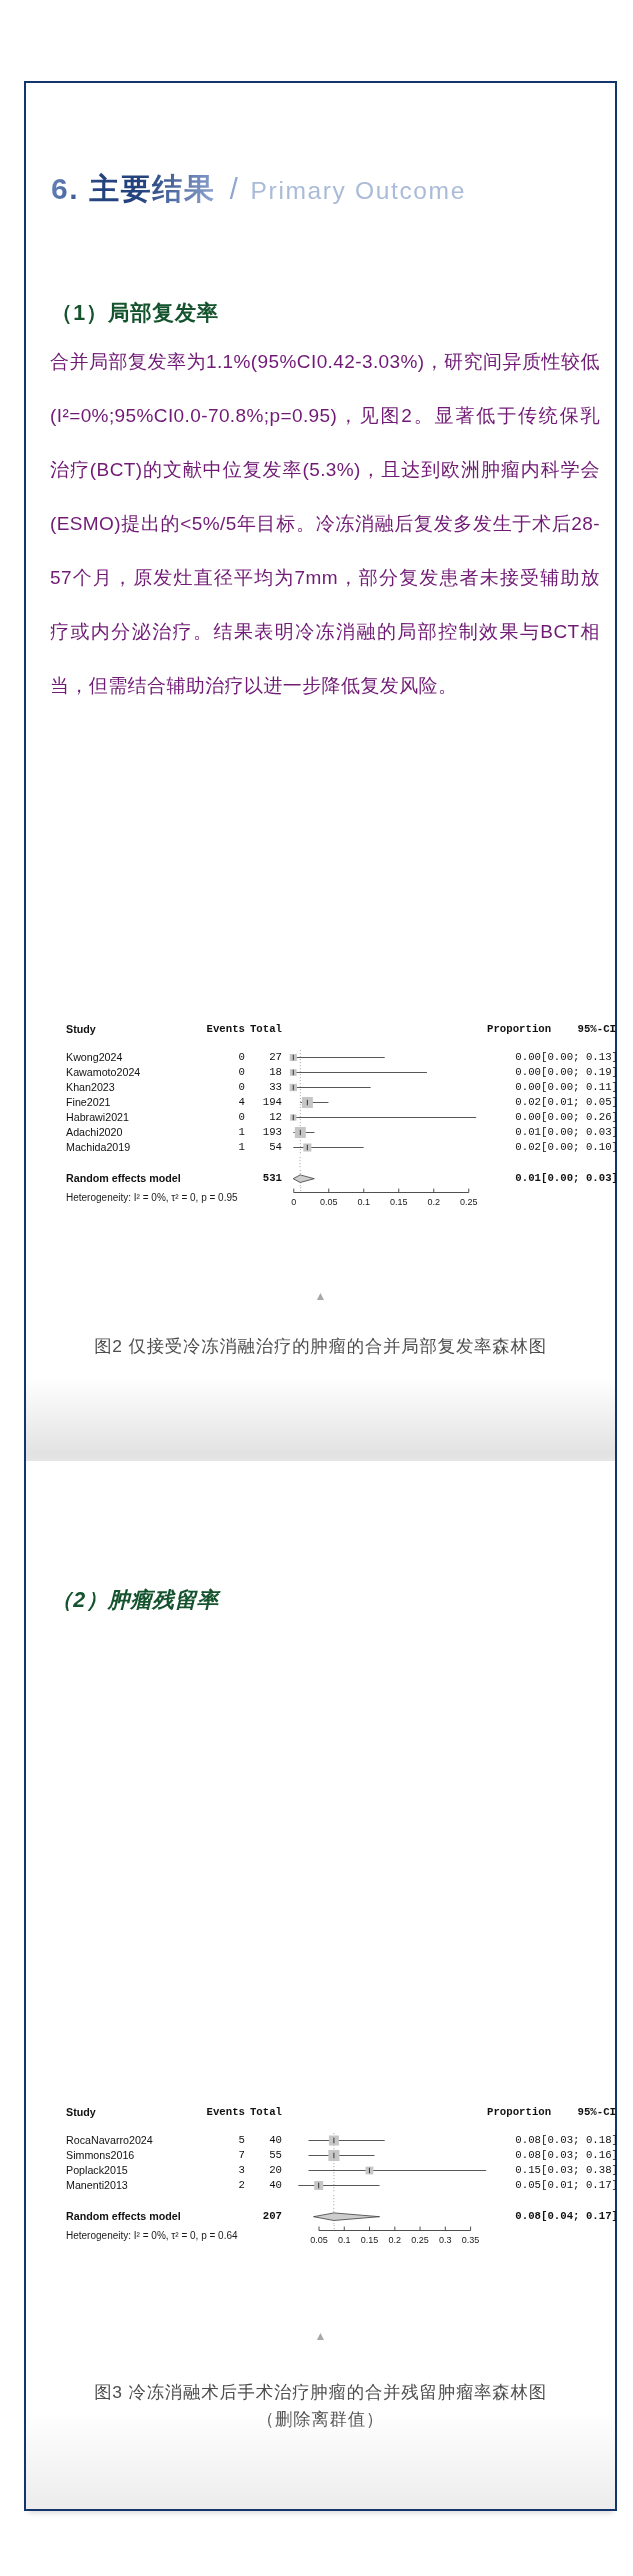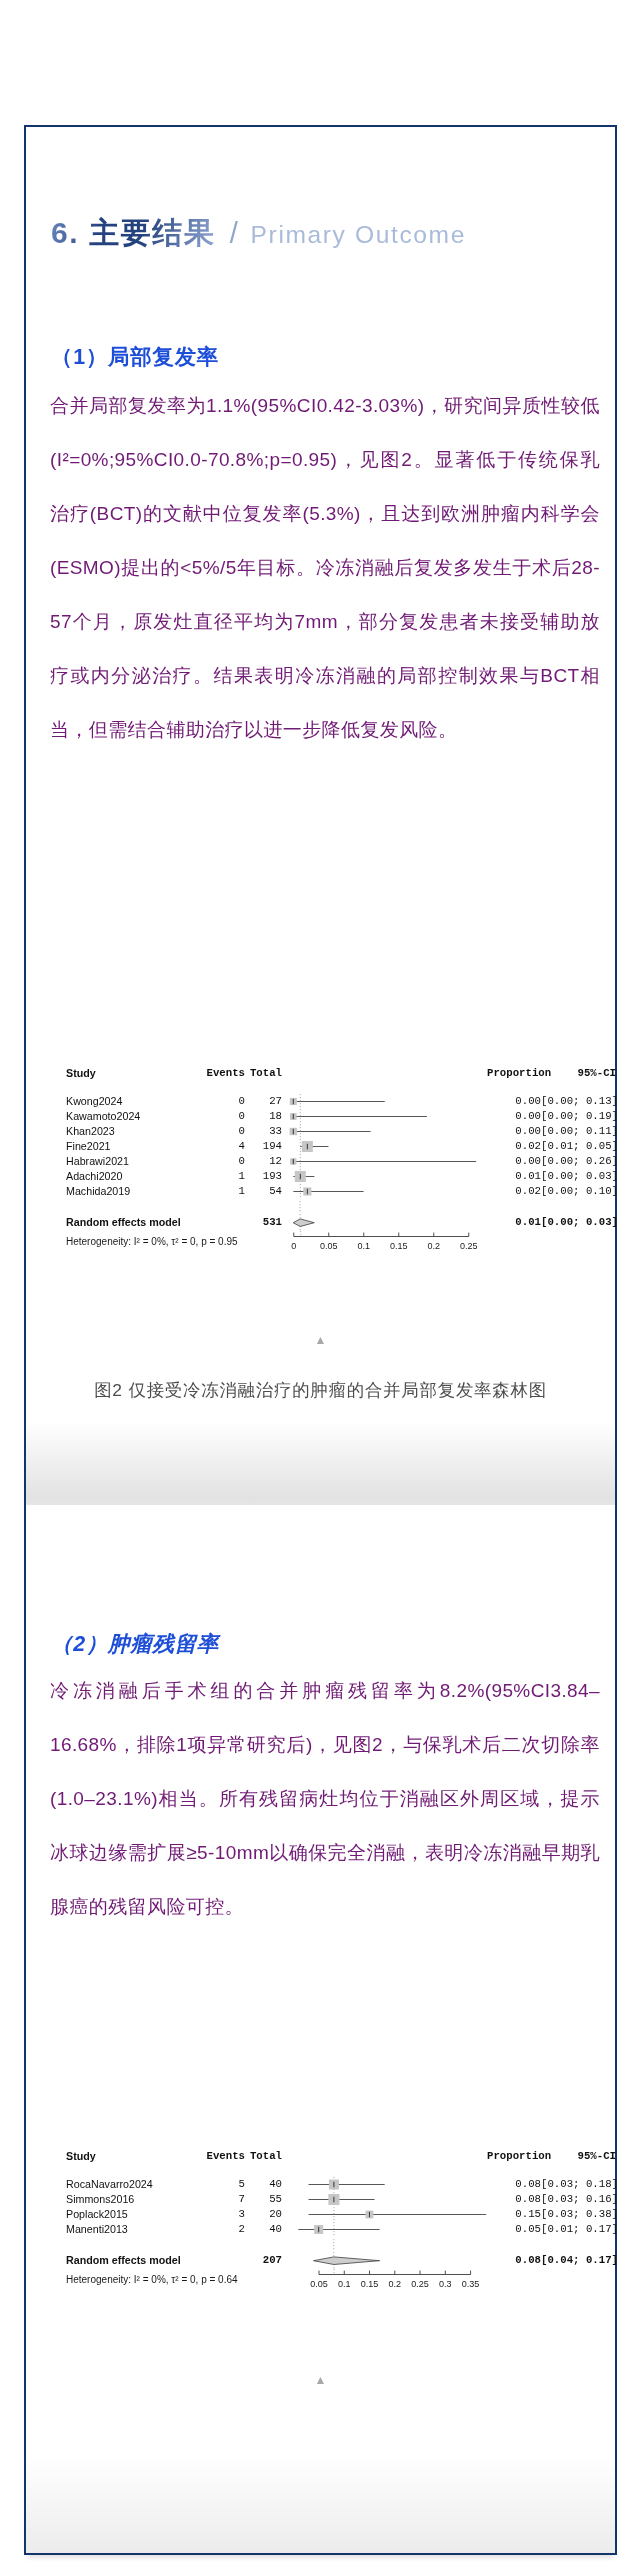--- a/index.html
+++ b/index.html
@@ -1,33 +1,32 @@
 <!DOCTYPE html>
 <html style="font-size:12.7px"><head>
 <meta charset="utf-8">
 <style>
   html,body{margin:0;padding:0;background:#ffffff;}
   body{width:634px;height:2576px;position:relative;font-family:"Liberation Sans","DejaVu Sans",sans-serif;}
   .card{
     position:absolute;left:24px;top:81px;width:589px;height:2426px;
     background:#ffffff;border:2.4px solid #14356b;
     box-shadow:0 7.1px 5.5px -4px rgba(0,0,0,0.14);
-    margin-top:44px;
   }
   
   .title-row{position:absolute;left:25px;top:86px;white-space:nowrap;}
   .title-zh{
     font-size:30px;font-weight:bold;letter-spacing:1.6px;
     background:linear-gradient(105deg,#6a86bd 0%,#24427e 30%,#24427e 55%,#93a9d4 100%);
     -webkit-background-clip:text;background-clip:text;color:transparent;
   }
   .title-slash{font-size:29px;color:#8fa6cf;margin:0 12.7px 0 14.3px;font-weight:normal;}
   .title-en{font-size:24.6px;color:#a9bbd8;letter-spacing:1.6px;}
   
-  .sec-h{position:absolute;left:25px;margin:0;font-size:21.4px;font-weight:bold;color:#1d4ed8;letter-spacing:0.8px;}
+  .sec-h{position:absolute;left:25px;margin:0;font-size:21.4px;font-weight:bold;color:#14532d;letter-spacing:0.8px;}
   .body-text{
     position:absolute;left:24px;width:550px;margin:0;
     font-size:19px;line-height:54px;color:#701a75;letter-spacing:0.4px;
     text-align:justify;
   }
   .tri{position:absolute;left:0;right:0;text-align:center;font-size:12px;color:#a8a8a8;}
   .caption{
     position:absolute;left:0;right:0;text-align:center;
     font-size:17.4px;color:#4d4d4d;letter-spacing:0.8px;line-height:27px;
   }
@@ -209,21 +208,20 @@
         <div class="fc "></div>
       </div>
     </div>
 
   <div class="tri" style="top:1206px;">▲</div>
   <div class="caption" style="top:1250px;">图2 仅接受冷冻消融治疗的肿瘤的合并局部复发率森林图</div>
 
   <div class="divider" style="top:1294px;"></div>
 
   <h2 class="sec-h" style="top:1502px;font-style:italic;">（2）肿瘤残留率</h2>
-  <p class="body-text" style="top:1537px;">冷冻消融后手术组的合并肿瘤残留率为8.2%(95%CI3.84–16.68%，排除1项异常研究后)，见图2，与保乳术后二次切除率(1.0–23.1%)相当。所有残留病灶均位于消融区外周区域，提示冰球边缘需扩展≥5-10mm以确保完全消融，表明冷冻消融早期乳腺癌的残留风险可控。</p>
 
   <div class="forest" style="top:2022px;">
       <div class="f-grid">
         <div class="fc f-head">Study</div>
         <div class="fc f-head fr">Events</div>
         <div class="fc f-head fr f-total">Total</div>
         <div class="fc f-head"></div>
         <div class="fc f-head fr">Proportion</div>
         <div class="fc f-head fr">95%-CI</div>
         <div class="fc ">RocaNavarro2024</div>
@@ -319,16 +317,20 @@
             <line x1="225.06561679790025" y1="7" x2="225.06561679790025" y2="2" stroke="#444" stroke-width="1.2"></line>
             <text x="225.06561679790025" y="23" text-anchor="middle" font-size="11.5" fill="#1a1a1a" font-family="Liberation Sans, sans-serif">0.35</text>
           </svg>
         </div>
         <div class="fc "></div>
         <div class="fc "></div>
       </div>
     </div>
 
   <div class="tri" style="top:2246px;">▲</div>
+  <div class="caption" style="top:2296px;">
+    <div>图3 冷冻消融术后手术治疗肿瘤的合并残留肿瘤率森林图</div>
+    <div>（删除离群值）</div>
+  </div>
 
   <div class="bottom-fade"></div>
 </div>
 
 
 </body></html>

